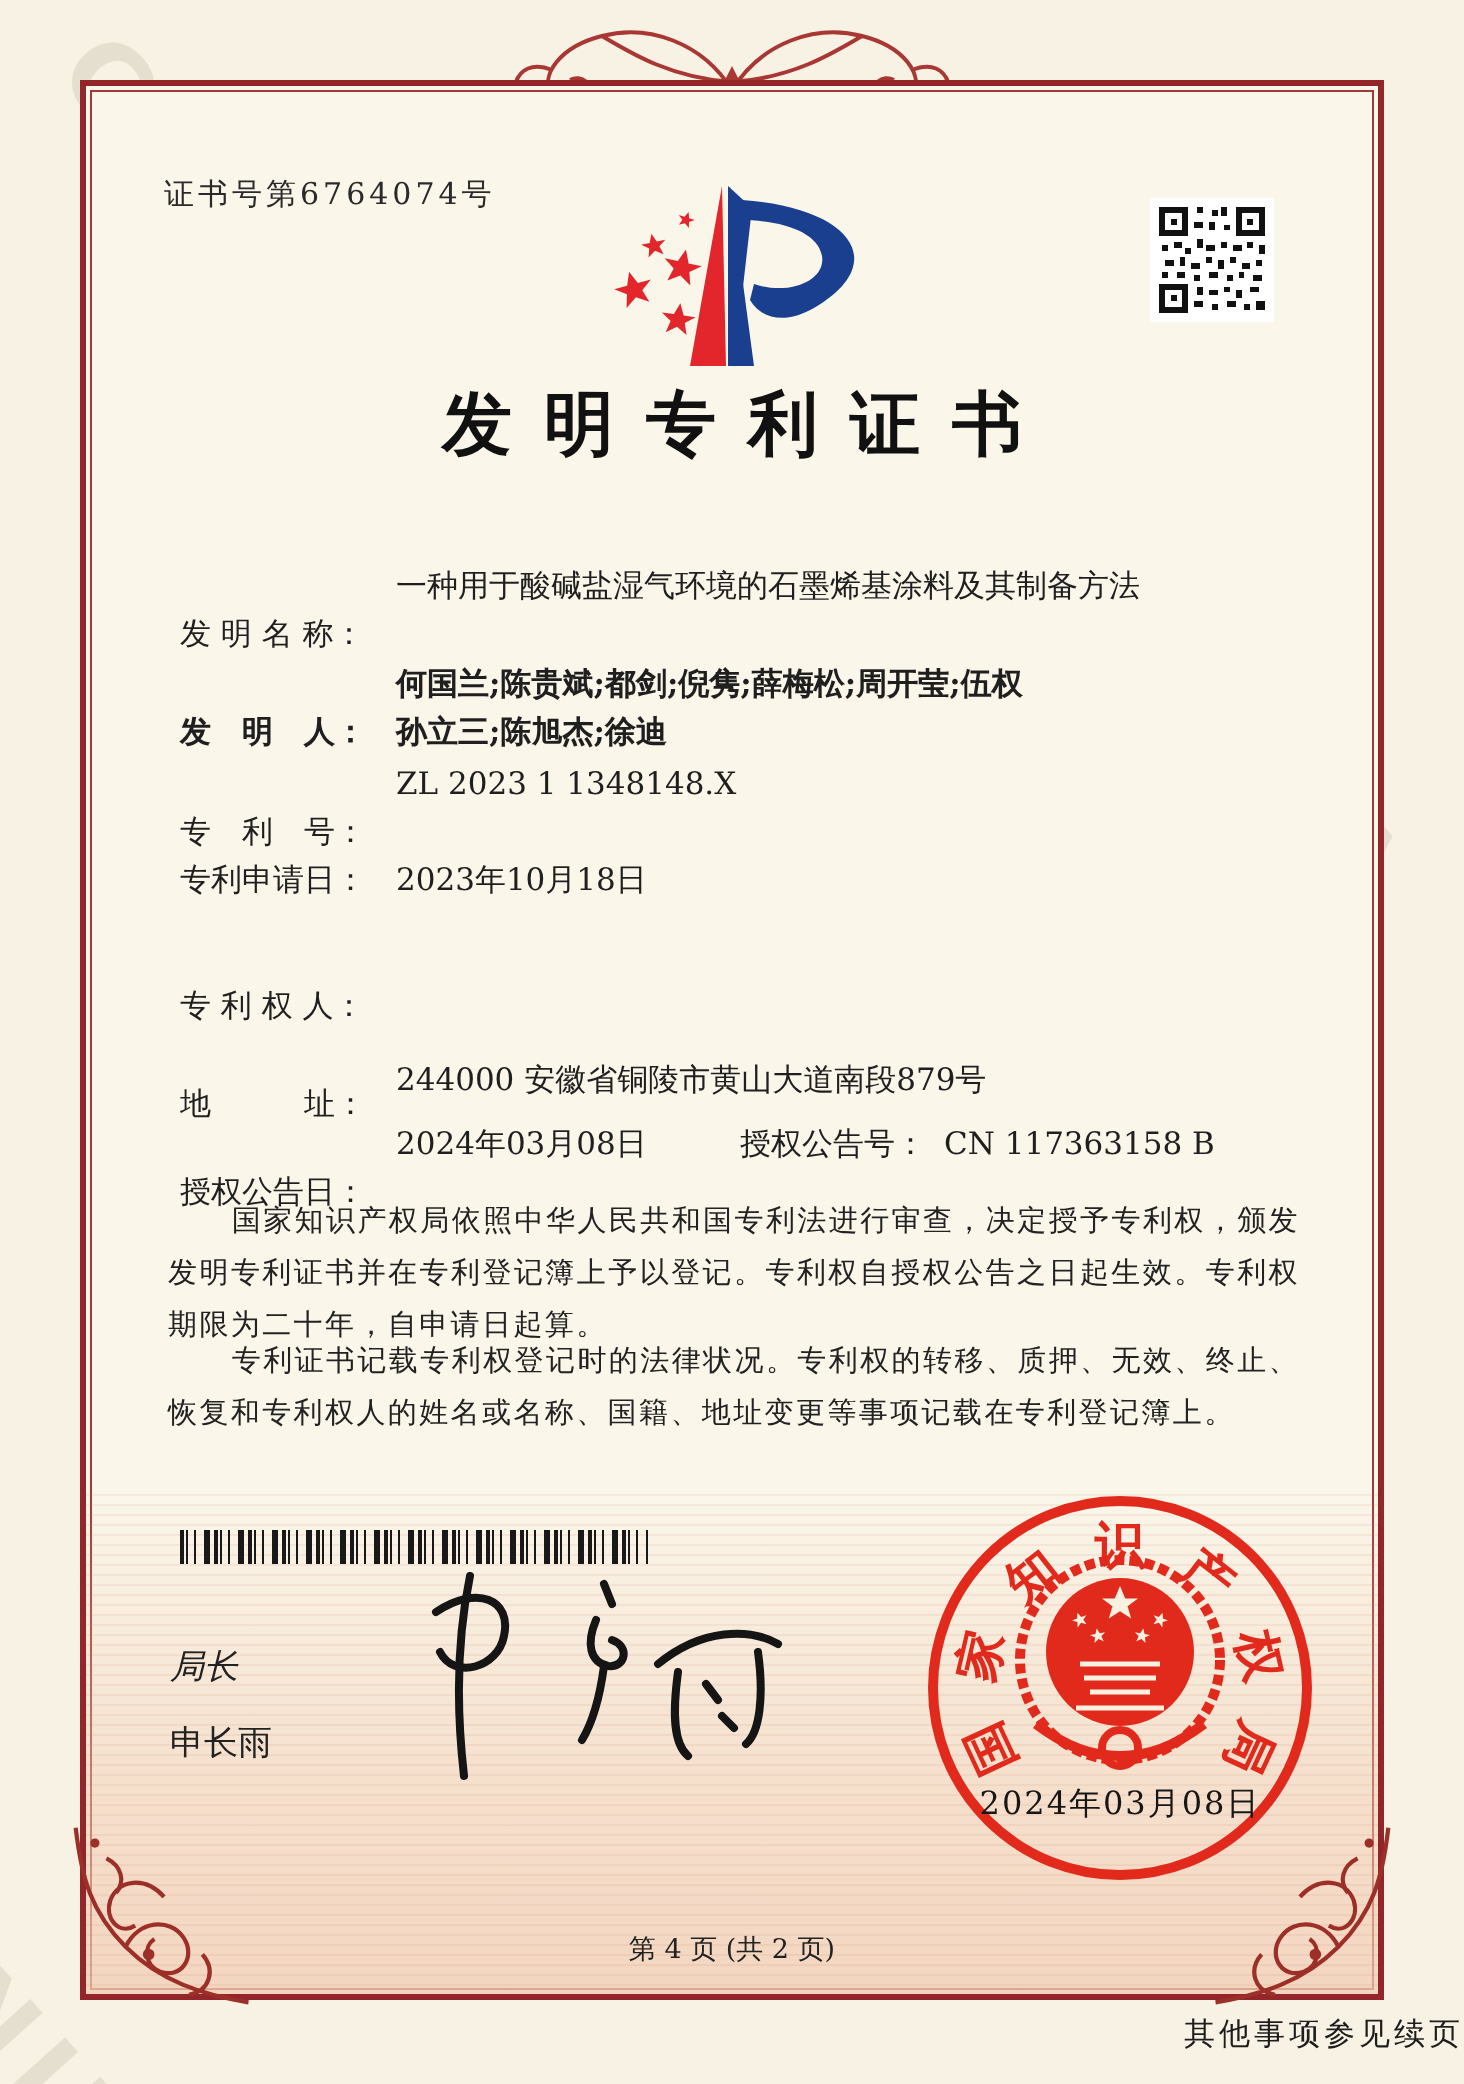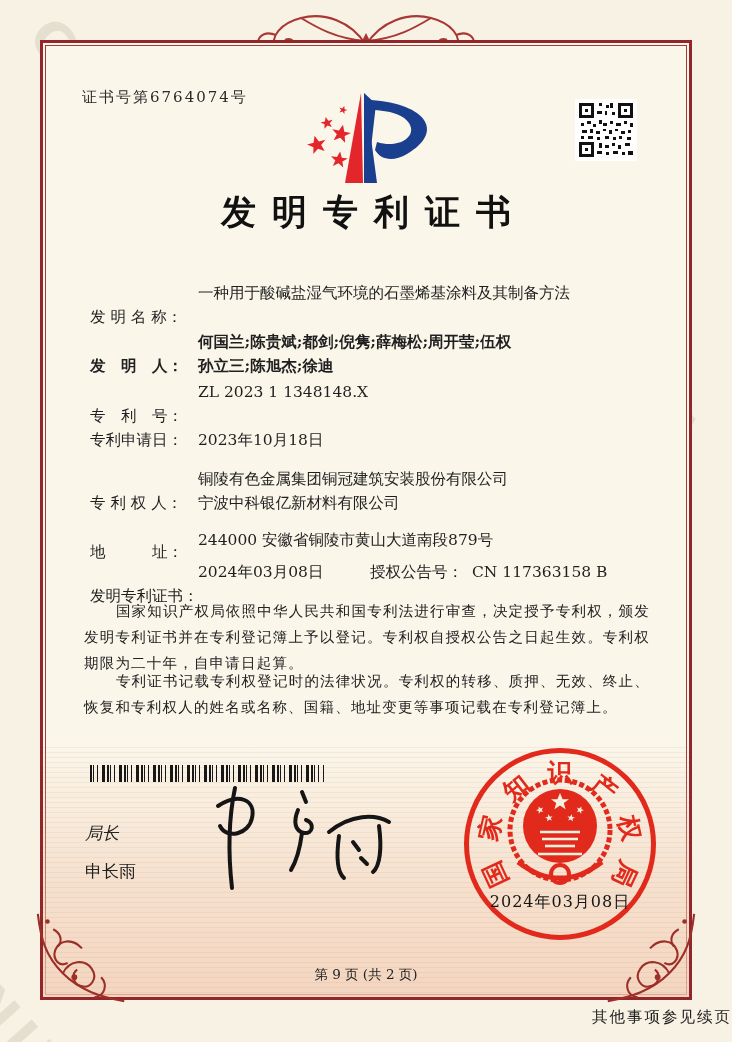--- a/index.html
+++ b/index.html
@@ -243,33 +243,29 @@
     <span class="val">ZL 2023 1 1348148.X</span>
   </div>
 
   <div class="row" style="top:404px;align-items:flex-end;">
     <span class="lbl">专利申请日：</span>
     <span class="val">2023年10月18日</span>
   </div>
 
   <div class="row" style="top:467px;">
     <span class="lbl">专 利 权 人：</span>
-    <span class="val">
-      <div>铜陵有色金属集团铜冠建筑安装股份有限公司</div>
-      <div>宁波中科银亿新材料有限公司</div>
-    </span>
   </div>
 
   <div class="row" style="top:516px;align-items:center;">
     <span class="lbl">地　　　址：</span>
     <span class="val">244000 安徽省铜陵市黄山大道南段879号</span>
   </div>
 
   <div class="row grant-row" style="top:560px;">
-    <span class="lbl">发明专利证书：</span>
+    <span class="lbl">授权公告日：</span>
     <span class="val val1">2024年03月08日</span>
     <span class="lbl2">授权公告号：</span>
     <span class="val">CN 117363158 B</span>
   </div>
 
   <div class="para" style="top:598px;">国家知识产权局依照中华人民共和国专利法进行审查，决定授予专利权，颁发发明专利证书并在专利登记簿上予以登记。专利权自授权公告之日起生效。专利权期限为二十年，自申请日起算。</div>
   <div class="para" style="top:669px;font-family:Liberation Mono, monospace;">专利证书记载专利权登记时的法律状况。专利权的转移、质押、无效、终止、恢复和专利权人的姓名或名称、国籍、地址变更等事项记载在专利登记簿上。</div>
 
   <div class="barcode"></div>
 
@@ -320,16 +316,16 @@
         <path d="M45 72 H75"></path>
         <path d="M38 80 H82"></path>
       </g>
       <circle cx="60" cy="100" r="9" fill="none" stroke="#e22a1c" stroke-width="4"></circle>
       <path d="M18 88 C34 100 46 104 60 104 C74 104 86 100 102 88" stroke="#e22a1c" stroke-width="5" fill="none"></path>
     </svg>
 
     <div class="seal-date">2024年03月08日</div>
   </div>
 
-  <div class="page-info">第 9 页 (共 2 页)</div>
+  <div class="page-info">第 4 页 (共 2 页)</div>
   <div class="continuation">其他事项参见续页</div>
 
 </div>
 
 </body></html>

